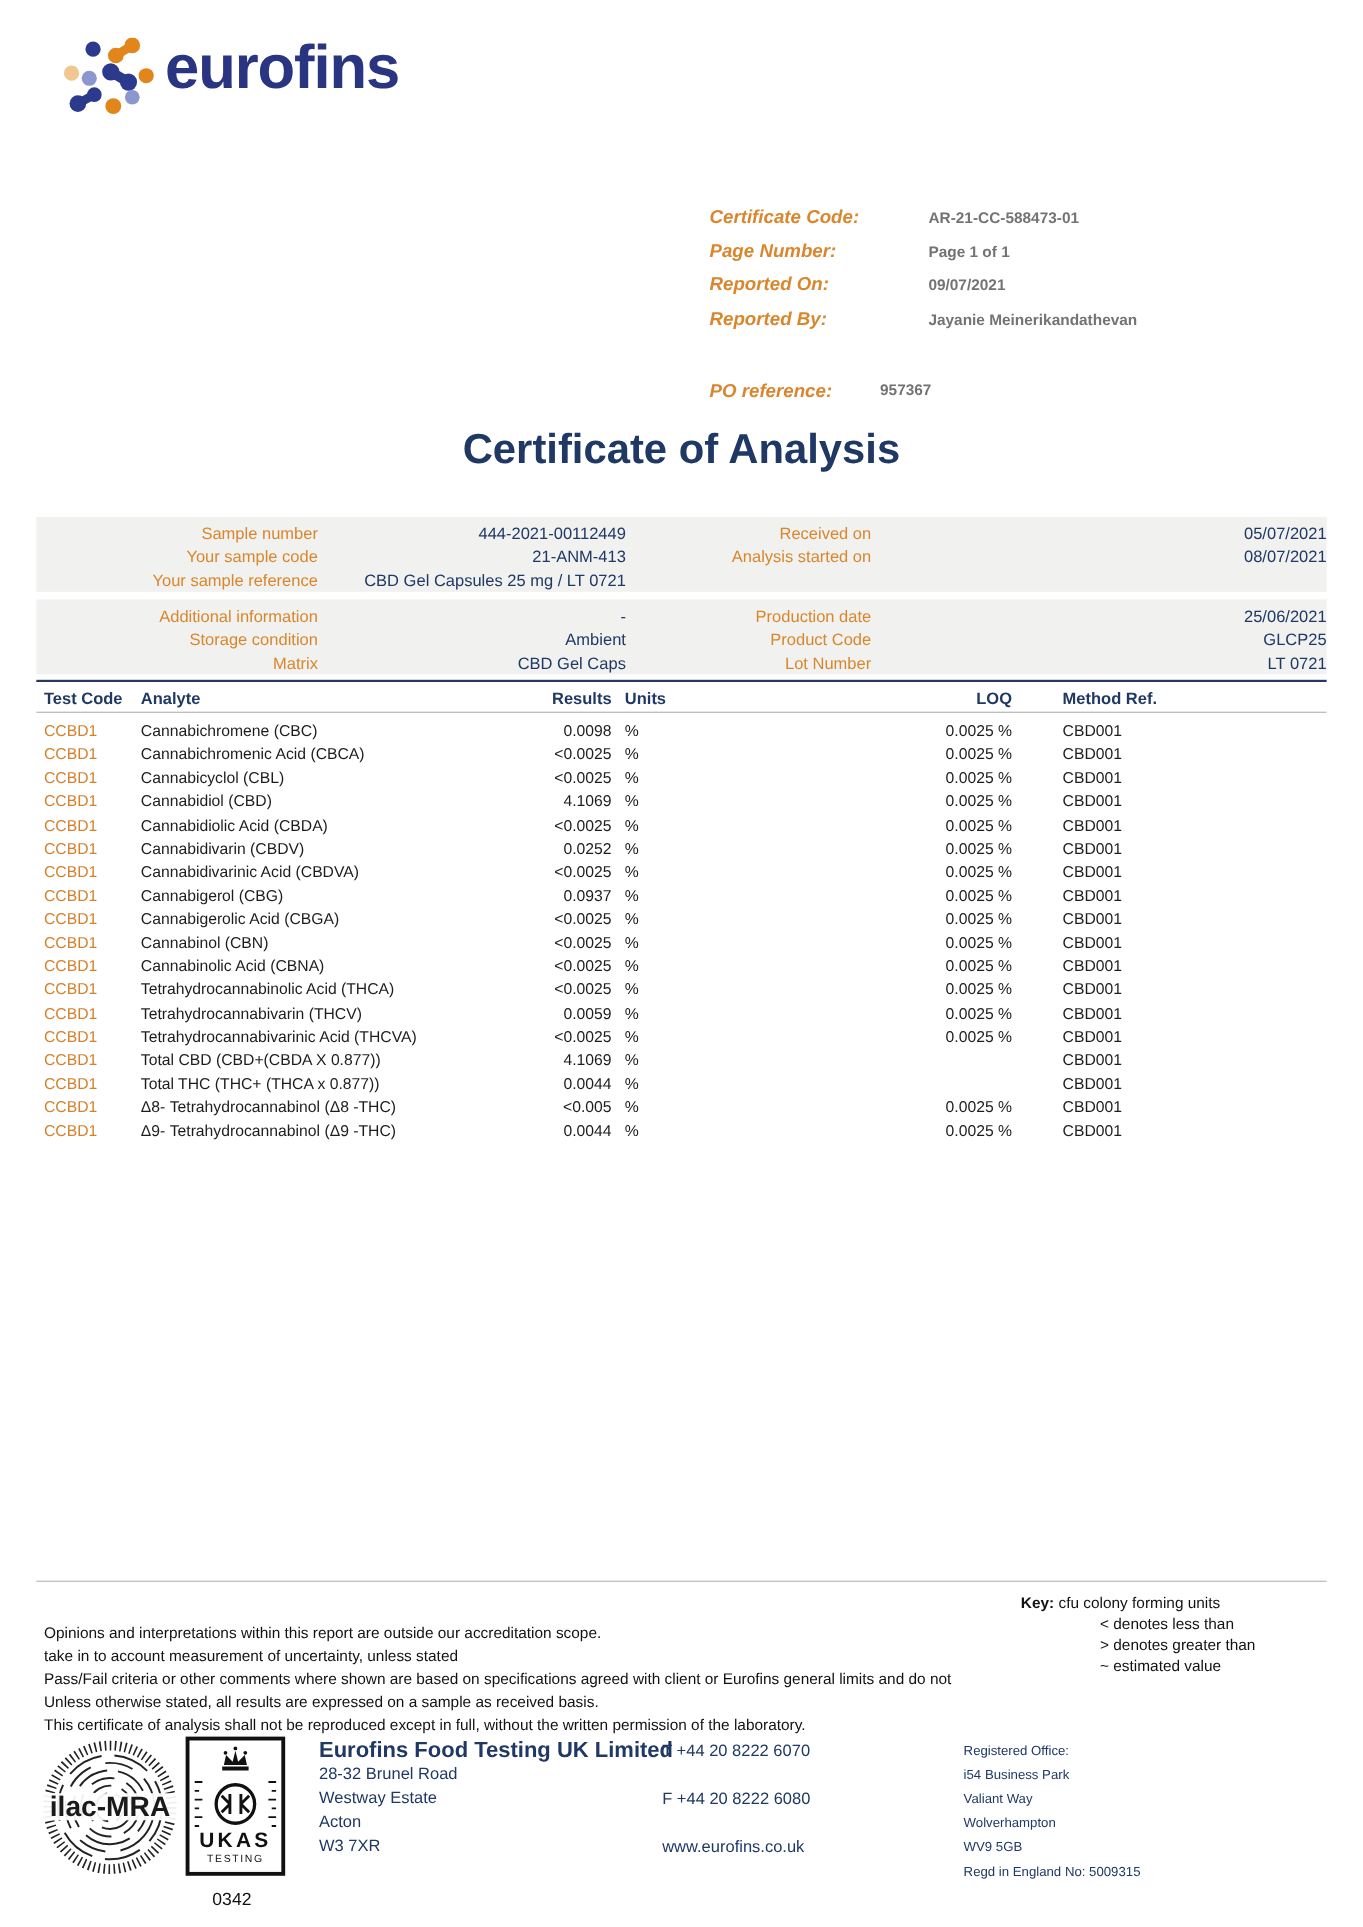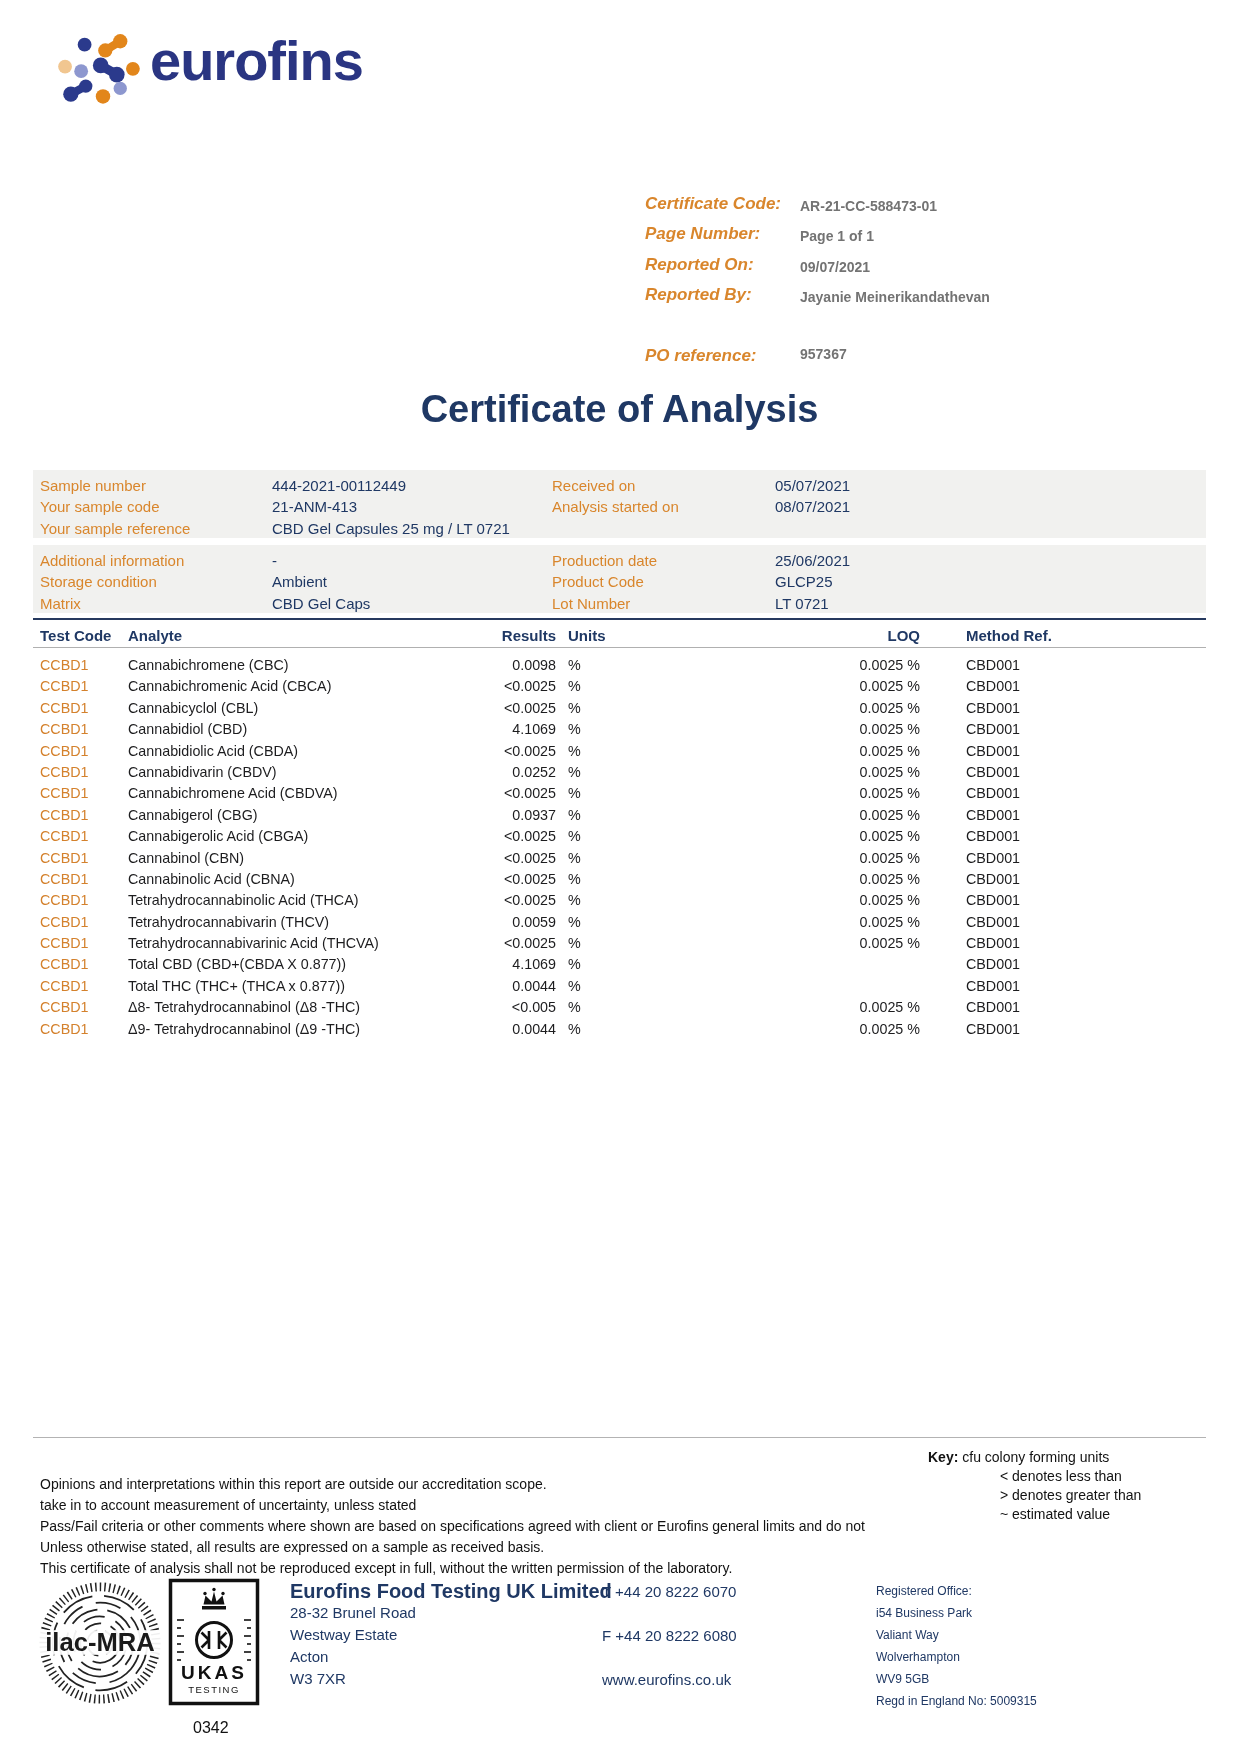--- a/index.html
+++ b/index.html
@@ -8,36 +8,36 @@
     font-family:"Liberation Sans", sans-serif; overflow:hidden; color:#1d1d1f;
   }
   
   .logo-mark { position:absolute; left:57px; top:34px; }
   .logo-word {
     position:absolute; left:150px; top:28px; font-size:56px; font-weight:600;
     color:#2a3582; letter-spacing:-1px;
   }
   
   .meta-list { position:absolute; left:645px; top:183px; width:570px; }
-  .meta-row { display:flex; height:30.5px; align-items:flex-end; }
+  .meta-row { display:flex; height:30.5px; align-items:center;gap:44px; }
   .meta-label { width:155px; color:#d9862c; font-weight:bold; font-style:italic; font-size:17px; }
   .meta-value { color:#737373; font-weight:bold; font-size:14px; }
   .po-row { position:absolute; left:645px; top:346px; display:flex; }
   
   .doc-title {
     position:absolute; left:0; top:388px; width:100%; text-align:center;
     color:#1f3864; font-size:38px; font-weight:bold;
   }
   
   .info-block { position:absolute; left:33px; width:1173px; background:#f1f1ef; padding-top:5px; }
   .info-block-1 { top:470px; height:63px; }
   .info-block-2 { top:545px; height:63px; }
   .info-row {
     display:grid; grid-template-columns:232px 280px 223px auto;
-    padding-left:7px; line-height:21.3px; font-size:15px;
+    padding-left:24px; line-height:21.3px; font-size:15px;text-align:right;
   }
   .info-label { color:#d9862c; }
   .info-value { color:#1f3864; }
   
   .table-wrap { position:absolute; left:33px; top:618px; width:1173px; border-top:2px solid #26395e; }
   .tgrid { display:grid; grid-template-columns:88px 330px 98px 44px 320px auto; margin-left:7px; }
   .thead { padding-top:4px; height:23px; font-size:15px; font-weight:bold; color:#1f3864; align-items:center; }
   .thead-divider { height:1px; background:#b0b0b0; }
   .tbody { padding-top:7px; }
   .trow { height:21.4px; line-height:21.4px; font-size:14.3px; }
@@ -232,21 +232,21 @@
           <span class="c-code">CCBD1</span>
           <span class="c-analyte">Cannabidivarin (CBDV)</span>
           <span class="c-result">0.0252</span>
           <span class="c-units">%</span>
           <span class="c-loq">0.0025 %</span>
           <span class="c-method">CBD001</span>
         </div>
 
         <div class="tgrid trow">
           <span class="c-code">CCBD1</span>
-          <span class="c-analyte">Cannabichromene Acid (CBDVA)</span>
+          <span class="c-analyte">Cannabidivarinic Acid (CBDVA)</span>
           <span class="c-result">&lt;0.0025</span>
           <span class="c-units">%</span>
           <span class="c-loq">0.0025 %</span>
           <span class="c-method">CBD001</span>
         </div>
 
         <div class="tgrid trow">
           <span class="c-code">CCBD1</span>
           <span class="c-analyte">Cannabigerol (CBG)</span>
           <span class="c-result">0.0937</span>

